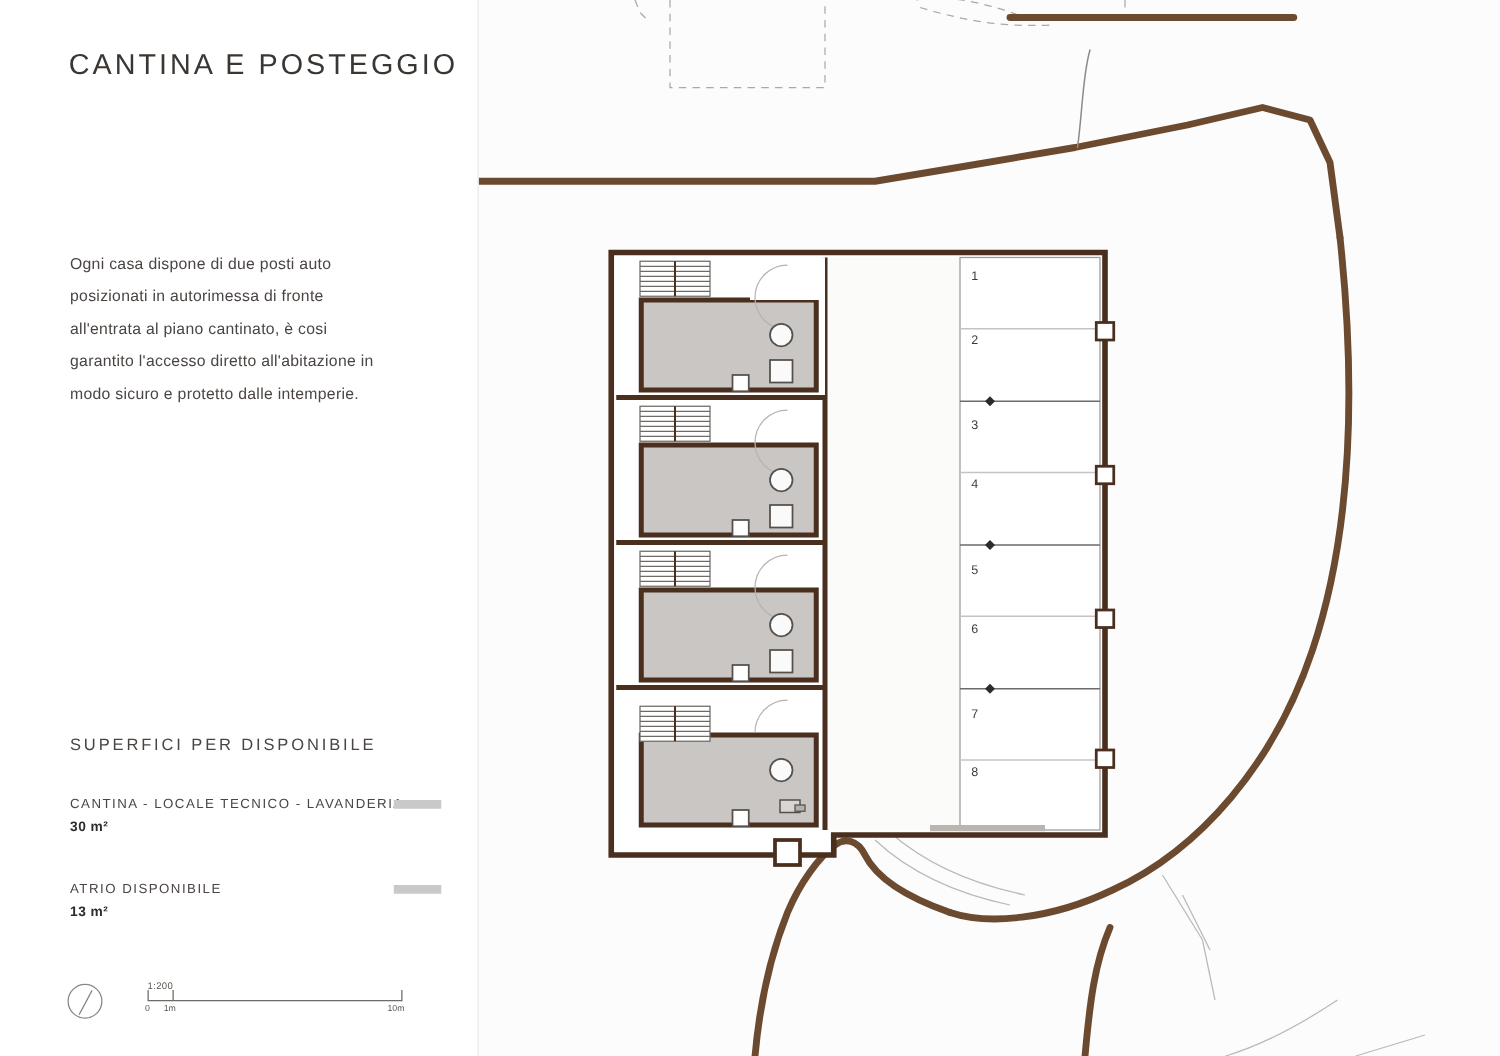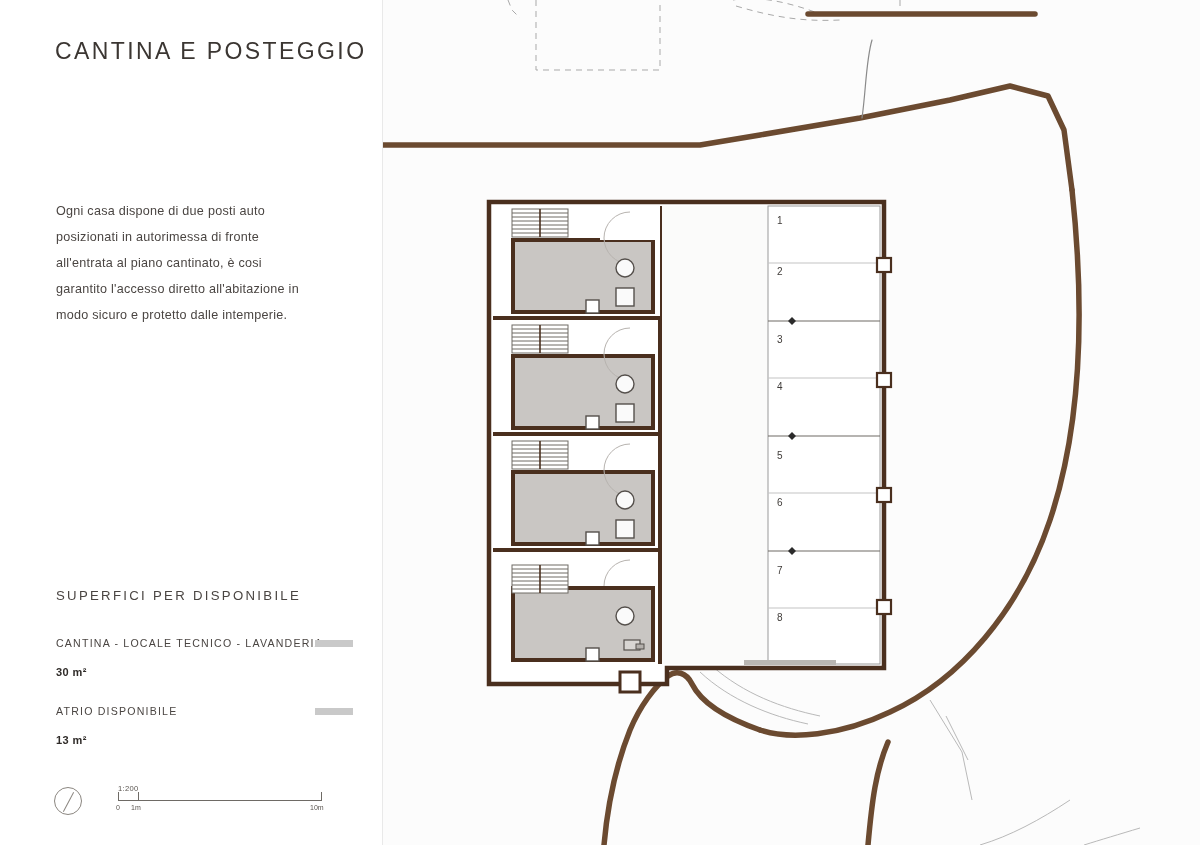--- a/index.html
+++ b/index.html
@@ -58,21 +58,21 @@
     font-size: 10.6px;
     letter-spacing: 1.2px;
     color: #4a4542;
     white-space: nowrap;
   }
   .legend-value {
     font-size: 11px;
     font-weight: bold;
     color: #2f2b28;
     letter-spacing: 0.4px;
-    margin-top: 17px;
+    margin-top: 7px;
   }
   .legend-swatch {
     position: absolute;
     width: 38px; height: 7px;
     background: #c9c9c9;
     left: 259px;
     top: 3px;
   }
   #legend-row-1 { top: 637px; }
   #legend-row-2 { top: 705px; }

